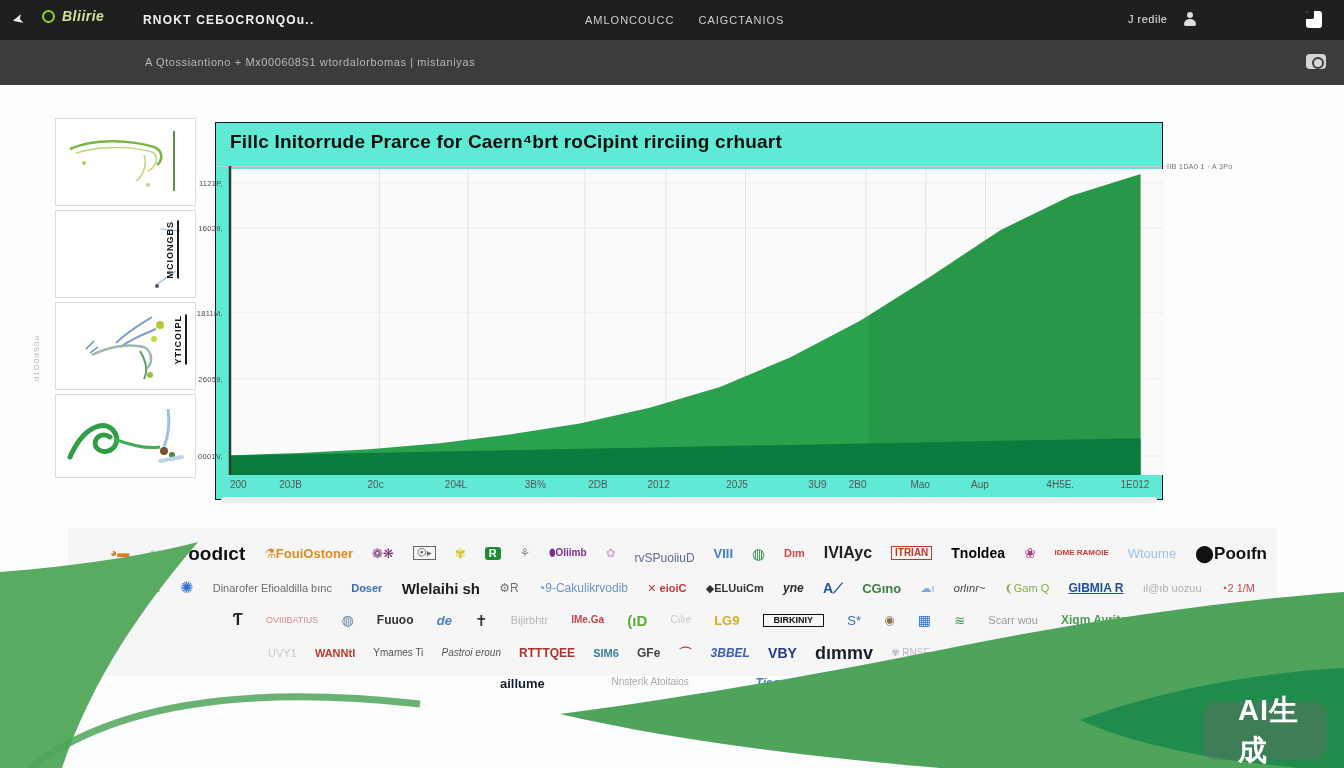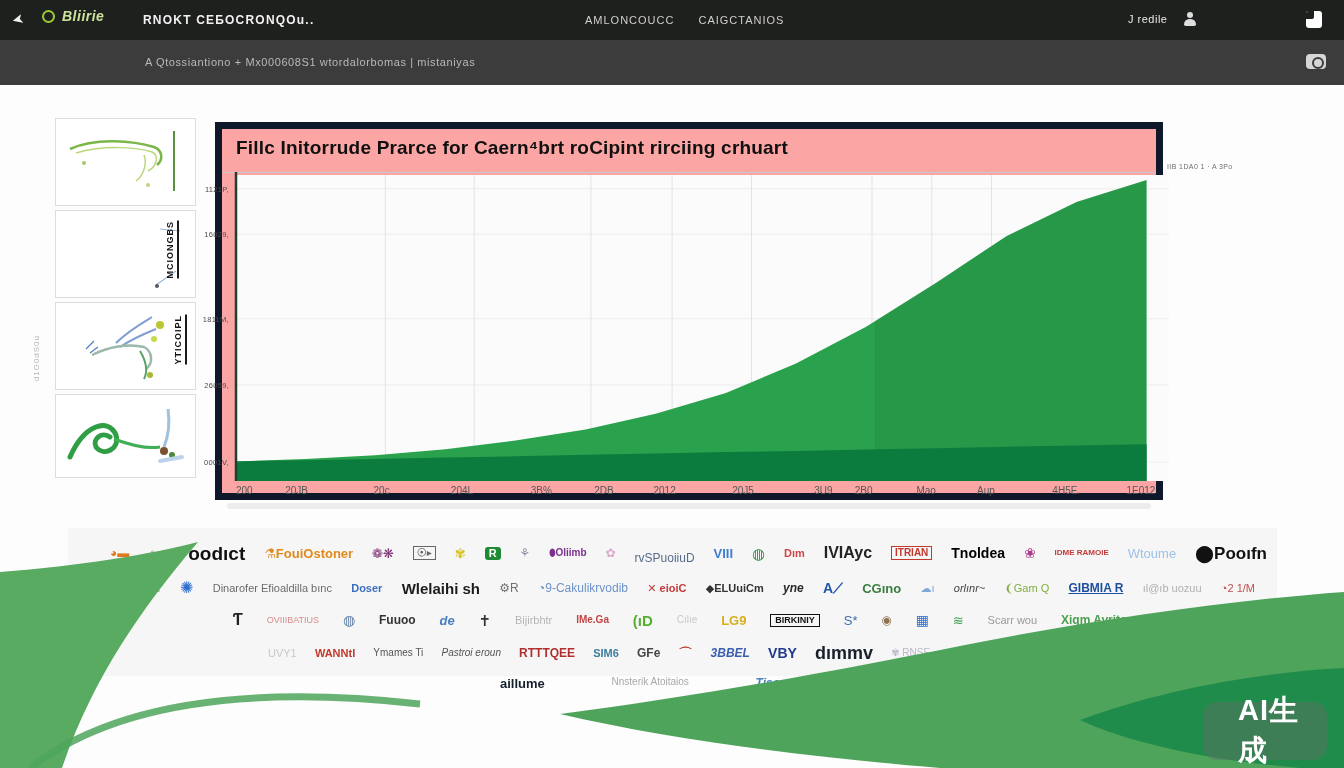--- a/index.html
+++ b/index.html
@@ -27,21 +27,21 @@
   .crumb{position:absolute;left:145px;top:16px;font-size:11px;color:#b9b9b9;letter-spacing:.6px;}
   .camera-icon{position:absolute;left:1306px;top:14px;width:20px;height:15px;background:#d6d6d6;border-radius:4px;}
   .camera-icon:before{content:"";position:absolute;left:6px;top:3px;width:8px;height:8px;border-radius:50%;border:2px solid #3c3c3c;}
 
   
   .thumb{position:absolute;left:55px;width:141px;height:88px;background:#fff;border:1px solid #ddd;cursor:pointer;}
   .vlabel{position:absolute;writing-mode:vertical-rl;transform:rotate(180deg);font-weight:700;color:#141414;font-size:9px;letter-spacing:1px;border-left:2px solid #1a1a1a;padding-left:2px;}
   .edge-label{position:absolute;left:32px;top:335px;writing-mode:vertical-rl;transform:rotate(180deg);font-size:8px;color:#b5b5b5;letter-spacing:1px;}
 
   
-  .chart-card{position:absolute;left:215px;top:122px;width:948px;height:378px;background:#fca5a5;border:7px solid #0f172a;}
+  .chart-card{position:absolute;left:215px;top:122px;width:948px;height:378px;background:#5eead4;border:1px solid #0f172a;}
   .chart-title{position:absolute;left:14px;top:8px;margin:0;font-size:19px;font-weight:700;color:#101010;letter-spacing:.2px;white-space:nowrap;}
   .title-sep{position:absolute;left:0;top:43px;width:100%;height:1px;background:#c9c9c9;}
   .plot{position:absolute;left:13px;top:46px;width:934px;height:306px;background:#fbfbfb;}
   .plot svg{overflow:visible;display:block;}
   .ylabels{position:absolute;left:-44px;top:0;width:40px;height:306px;}
   .ylabels span{position:absolute;right:2px;font-size:7.5px;color:#4a4a4a;letter-spacing:.3px;white-space:nowrap;}
   .xlabels{position:absolute;left:13px;top:356px;width:934px;height:16px;}
   .xlabels span{position:absolute;top:0;font-size:10px;color:#555;transform:translateX(-50%);white-space:nowrap;}
   .scroll-strip{position:absolute;left:5px;right:5px;top:374px;height:6px;background:#ececec;border-radius:3px;cursor:pointer;}
   .annotation{position:absolute;left:1167px;top:163px;width:110px;font-size:7px;color:#6f6f6f;letter-spacing:.4px;}
@@ -231,21 +231,21 @@
         <span style="color: rgb(217, 138, 138); font-size: 9px;">OVIIIBATIUS</span>
         <span style="color: rgb(85, 119, 160); font-size: 14px;">◍</span>
         <span style="color: rgb(51, 51, 51); font-size: 12px; font-weight: 600;">Fuuoo</span>
         <span style="color: rgb(74, 127, 192); font-size: 13px; font-weight: 700; font-style: italic;">de</span>
         <span style="color: rgb(51, 51, 51); font-size: 15px;">✝</span>
         <span style="color: rgb(181, 181, 181); font-size: 11px;">Bijirbhtr</span>
         <span style="color: rgb(194, 69, 69); font-size: 10px; font-weight: 600;">IMe.Ga</span>
         <span style="color: rgb(86, 176, 48); font-size: 15px; font-weight: 700;">(ıD</span>
         <span style="color: rgb(200, 200, 200); font-size: 10px;">Cılıe</span>
         <span style="color: rgb(212, 176, 32); font-size: 13px; font-weight: 700;">LG9</span>
-        <span style="color: rgb(17, 17, 17); font-size: 9px; font-weight: 700; border: 1px solid rgb(17, 17, 17); padding: 1px 4px;">BIRKINIY</span>
+        <span style="color: rgb(17, 17, 17); font-size: 9px; font-weight: 700; border: 1px solid rgb(17, 17, 17); padding: 1px 10px;">BIRKINIY</span>
         <span style="color: rgb(58, 111, 176); font-size: 13px;">S*</span>
         <span style="color: rgb(144, 112, 80); font-size: 12px;">◉</span>
         <span style="color: rgb(47, 111, 208); font-size: 14px;">▦</span>
         <span style="color: rgb(63, 158, 79); font-size: 13px;">≋</span>
         <span style="color: rgb(154, 154, 154); font-size: 11px;">Scarr wou</span>
         <span style="color: rgb(74, 158, 79); font-size: 12px; font-weight: 600;">Xiqm Ayrits</span>
       </div>
       <div class="logo-row lr3">
         <span style="color: rgb(201, 201, 201); font-size: 11px;">UVY1</span>
         <span style="color: rgb(192, 57, 43); font-size: 11px; font-weight: 700;">WANNtI</span>

